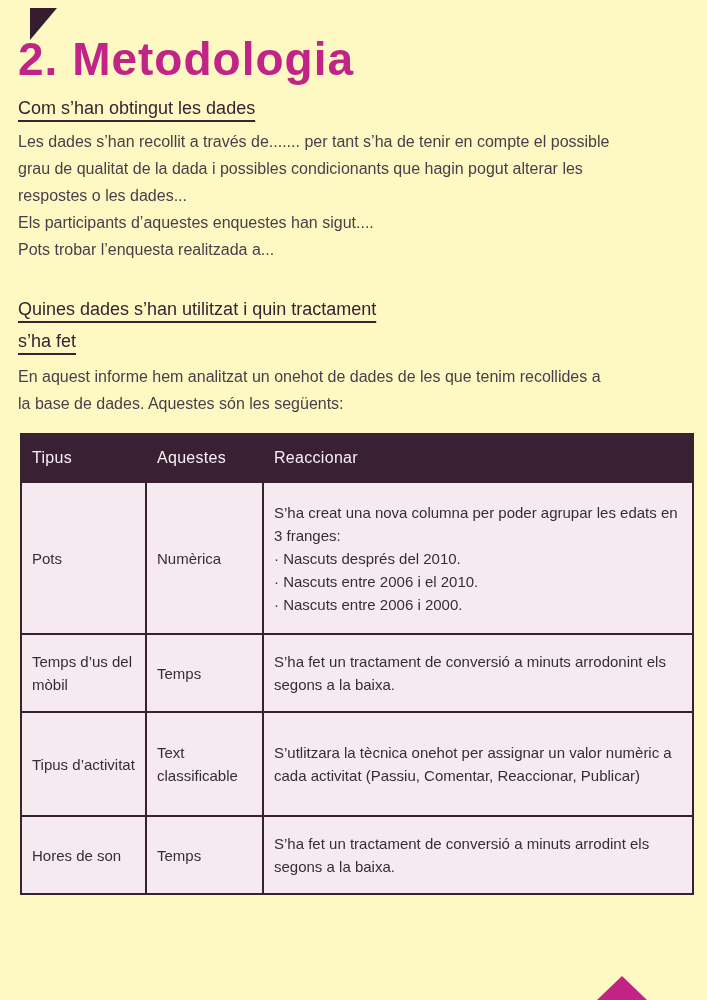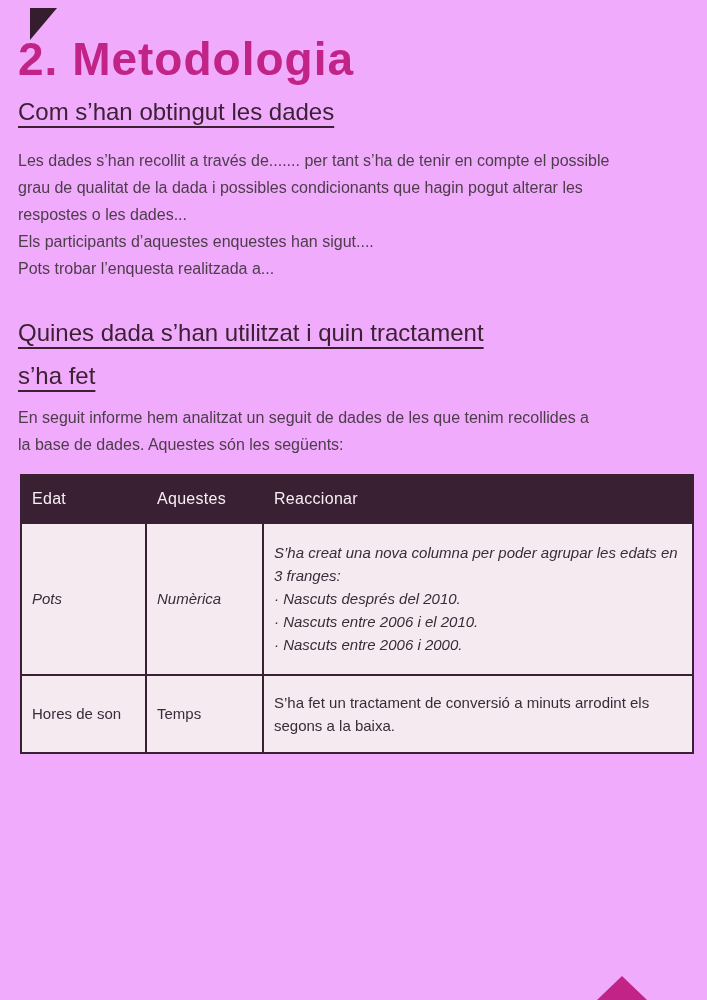--- a/index.html
+++ b/index.html
@@ -4,21 +4,21 @@
 <style>
   html, body { margin: 0; padding: 0; }
   body {
     width: 707px; height: 1000px;
     background: #F5E8F0;
     font-family: "Liberation Sans", sans-serif;
   }
   .page {
     position: relative;
     width: 707px; height: 1000px;
-    background: #f0abfc;
+    background: #fef9c3;
     overflow: hidden;
   }
   .tri-top {
     position: absolute; left: 30px; top: 8px;
     width: 27px; height: 32px;
     background: #351C2E;
     clip-path: polygon(0 0, 100% 0, 0 100%);
   }
   .tri-bottom {
     position: absolute; left: 597px; top: 976px;
@@ -26,31 +26,31 @@
     background: #C22386;
     clip-path: polygon(50% 0, 100% 100%, 0 100%);
   }
   h1.title {
     margin: 0; padding: 32px 20px 0 18px;
     font-size: 46px; font-weight: 700; letter-spacing: 1px;
     color: #C22386;
   }
   h2.section-heading {
     margin: 10px 20px 0 18px;
-    font-size: 24px; font-weight: 500;
+    font-size: 18px; font-weight: 500;
     color: #3B2133;
     line-height: 1.78;
     text-decoration: underline;
     text-decoration-thickness: 2px;
     text-underline-offset: 6px;
     white-space: pre-line;
   }
   h2.tight { line-height: 1.35; }
   p.body-text {
-    margin: 19px 20px 0 18px;
+    margin: 8px 20px 0 18px;
     font-size: 16px; line-height: 27px;
     color: #4D3C4A;
     white-space: pre-line;
   }
   p.second { margin-top: 6px; }
   h2.second-heading { margin-top: 30px; }
   table.data-table {
     border-collapse: collapse;
     table-layout: fixed;
     width: 672px;
@@ -72,68 +72,78 @@
     vertical-align: middle;
   }
   table.data-table td {
     font-size: 15px;
     line-height: 23px;
     color: #3B2B38;
     padding: 6px 8px 6px 10px;
     vertical-align: middle;
     white-space: pre-line;
   }
-  tr.r1 td { height: 138px; font-style: italic; }
+  tr.r1 td { height: 138px; }
   tr.r2 td, tr.r3 td, tr.r5 td { height: 64px; }
   tr.r4 td { height: 90px; }
 </style>
 </head>
 <body>
 
 <div class="page">
 
   <div class="tri-top"></div>
   <div class="tri-bottom"></div>
 
   <h1 class="title">2. Metodologia</h1>
 
   <h2 class="section-heading tight">Com s’han obtingut les dades</h2>
   <p class="body-text">Les dades s’han recollit a través de....... per tant s’ha de tenir en compte el possible
 grau de qualitat de la dada i possibles condicionants que hagin pogut alterar les
 respostes o les dades...
 Els participants d’aquestes enquestes han sigut....
 Pots trobar l’enquesta realitzada a...</p>
 
-  <h2 class="section-heading second-heading">Quines dada s’han utilitzat i quin tractament
+  <h2 class="section-heading second-heading">Quines dades s’han utilitzat i quin tractament
 s’ha fet</h2>
-  <p class="body-text second">En seguit informe hem analitzat un seguit de dades de les que tenim recollides a
+  <p class="body-text second">En aquest informe hem analitzat un onehot de dades de les que tenim recollides a
 la base de dades. Aquestes són les següents:</p>
 
   <table class="data-table">
     <colgroup>
       <col style="width:125px">
       <col style="width:117px">
       <col style="width:430px">
     </colgroup>
     <thead>
       <tr>
-        <th>Edat</th>
+        <th>Tipus</th>
         <th>Aquestes</th>
         <th>Reaccionar</th>
       </tr>
     </thead>
     <tbody>
       <tr class="r1">
         <td>Pots</td>
         <td>Numèrica</td>
         <td>S’ha creat una nova columna per poder agrupar les edats en 3 franges:
 · Nascuts després del 2010.
 · Nascuts entre 2006 i el 2010.
 · Nascuts entre 2006 i 2000.</td>
       </tr>
+      <tr class="r2">
+        <td>Temps d’us del mòbil</td>
+        <td>Temps</td>
+        <td>S’ha fet un tractament de conversió a minuts arrodonint els segons a la baixa.</td>
+      </tr>
+      <tr class="r4">
+        <td>Tipus d’activitat</td>
+        <td>Text classificable</td>
+        <td>S’utlitzara la tècnica onehot per assignar un valor numèric a cada activitat (Passiu, Comentar, Reaccionar, Publicar)</td>
+      </tr>
       <tr class="r5">
         <td>Hores de son</td>
         <td>Temps</td>
         <td>S’ha fet un tractament de conversió a minuts arrodint els segons a la baixa.</td>
       </tr>
 
     </tbody>
   </table>
 
 </div>

